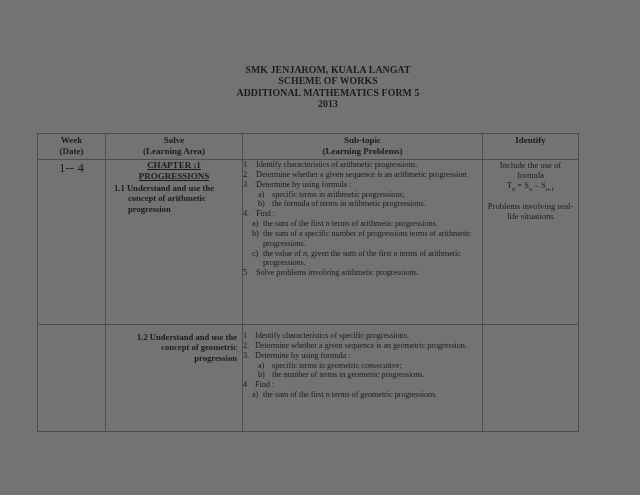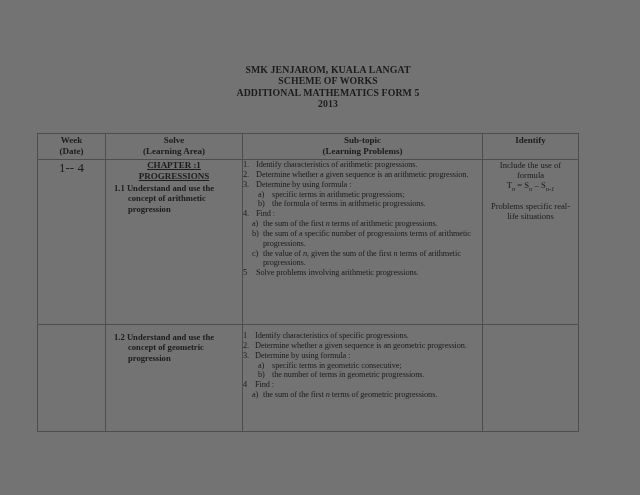--- a/index.html
+++ b/index.html
@@ -26,21 +26,21 @@
   tr.r1 td { height:164px; }
   tr.r2 td { height:100px; }
 
   .week-cell { text-align:center; font-weight:normal; font-size:13px; padding-top:9px; }
 
   .topic-cell { font-weight:bold; font-size:8.6px; line-height:10.3px; padding-top:1px; }
   .chapter { text-align:center; font-size:9px; line-height:11px; }
   .chapter .u { text-decoration:underline; }
   .objective { padding-left:22px; text-indent:-14px; padding-right:5px; }
   .mt-lg { margin-top:1px; }
-  .mt-sm { margin-top:7px; }
+  .mt-sm { margin-top:7px;text-align:right; }
 
   .sub-cell { font-size:8.3px; line-height:9.85px; letter-spacing:-0.1px; padding:12px 4px 0 4px; }
   .sub-cell.p-sm { padding-top:6px; }
   .li { display:flex; }
   .li .num { flex:0 0 13px; }
   .li .txt { flex:1; }
   .r2 .li .num { flex:0 0 12px; }
   .li.sa { margin-left:15px; } .li.sa .num { flex:0 0 14px; }
   .li.sb { margin-left:9px; }  .li.sb .num { flex:0 0 11px; }
   .nw .txt { white-space:nowrap; }
@@ -139,21 +139,21 @@
           <div class="li">
               <span class="num">5</span>
               <span class="txt">Solve problems involving arithmetic progressions.</span>
             </div>
         </td>
         <td class="rem-cell">
           <div>Include the use of</div>
           <div>formula</div>
           <div class="formula"><span>T</span><sub>n</sub><span> = S</span><sub>n</sub><span> – S</span><sub>n-1</sub></div>
           <div class="rem-spacer"></div>
-          <div>Problems specific real-</div>
+          <div>Problems involving real-</div>
           <div>life situations</div>
         </td>
       </tr>
 
       <tr class="r2">
         <td class="week-cell"></td>
         <td class="topic-cell">
           <div class="objective mt-sm">1.2 Understand and use the concept of geometric progression</div>
         </td>
         <td class="sub-cell p-sm">

